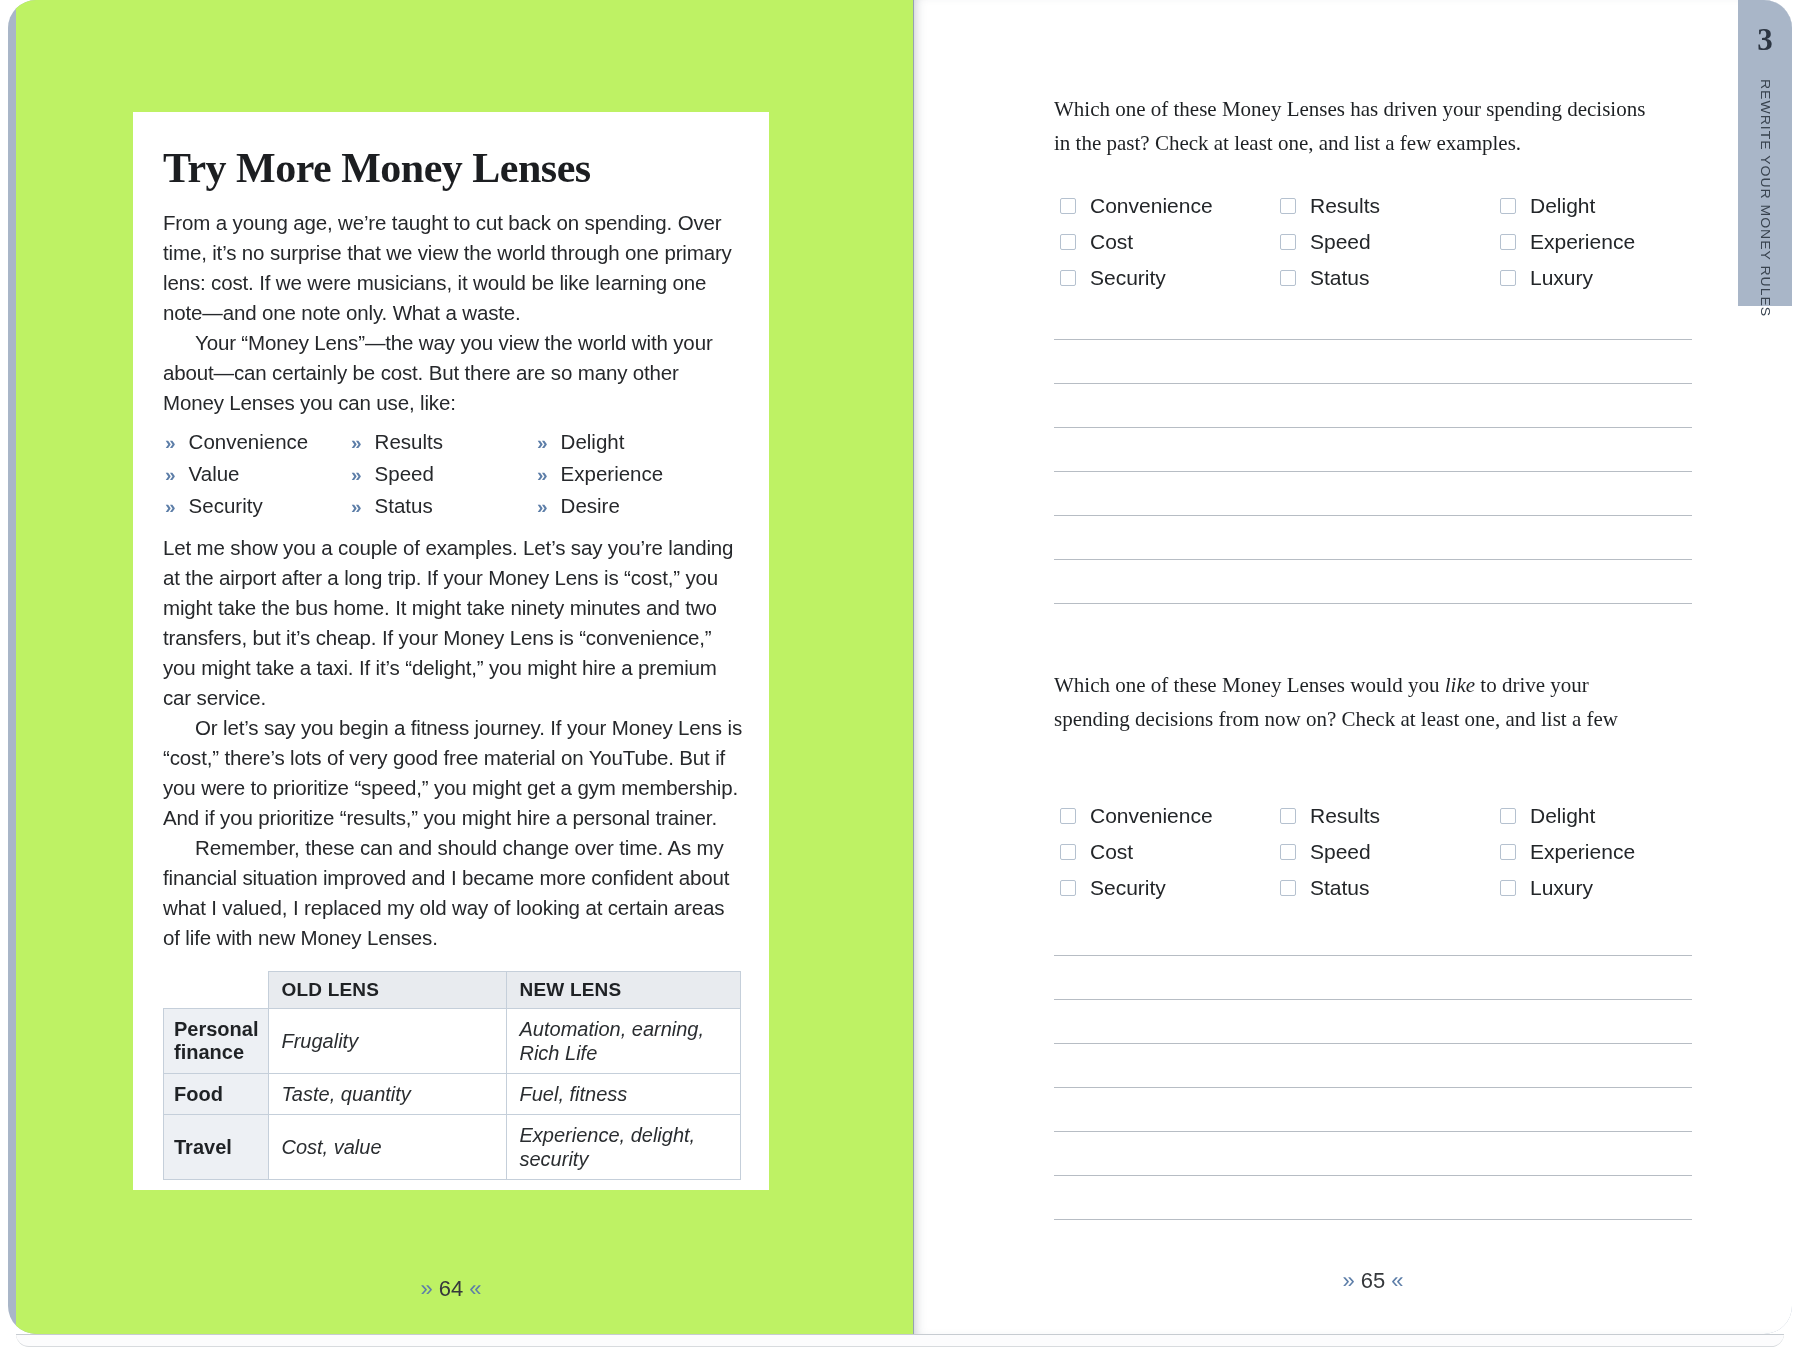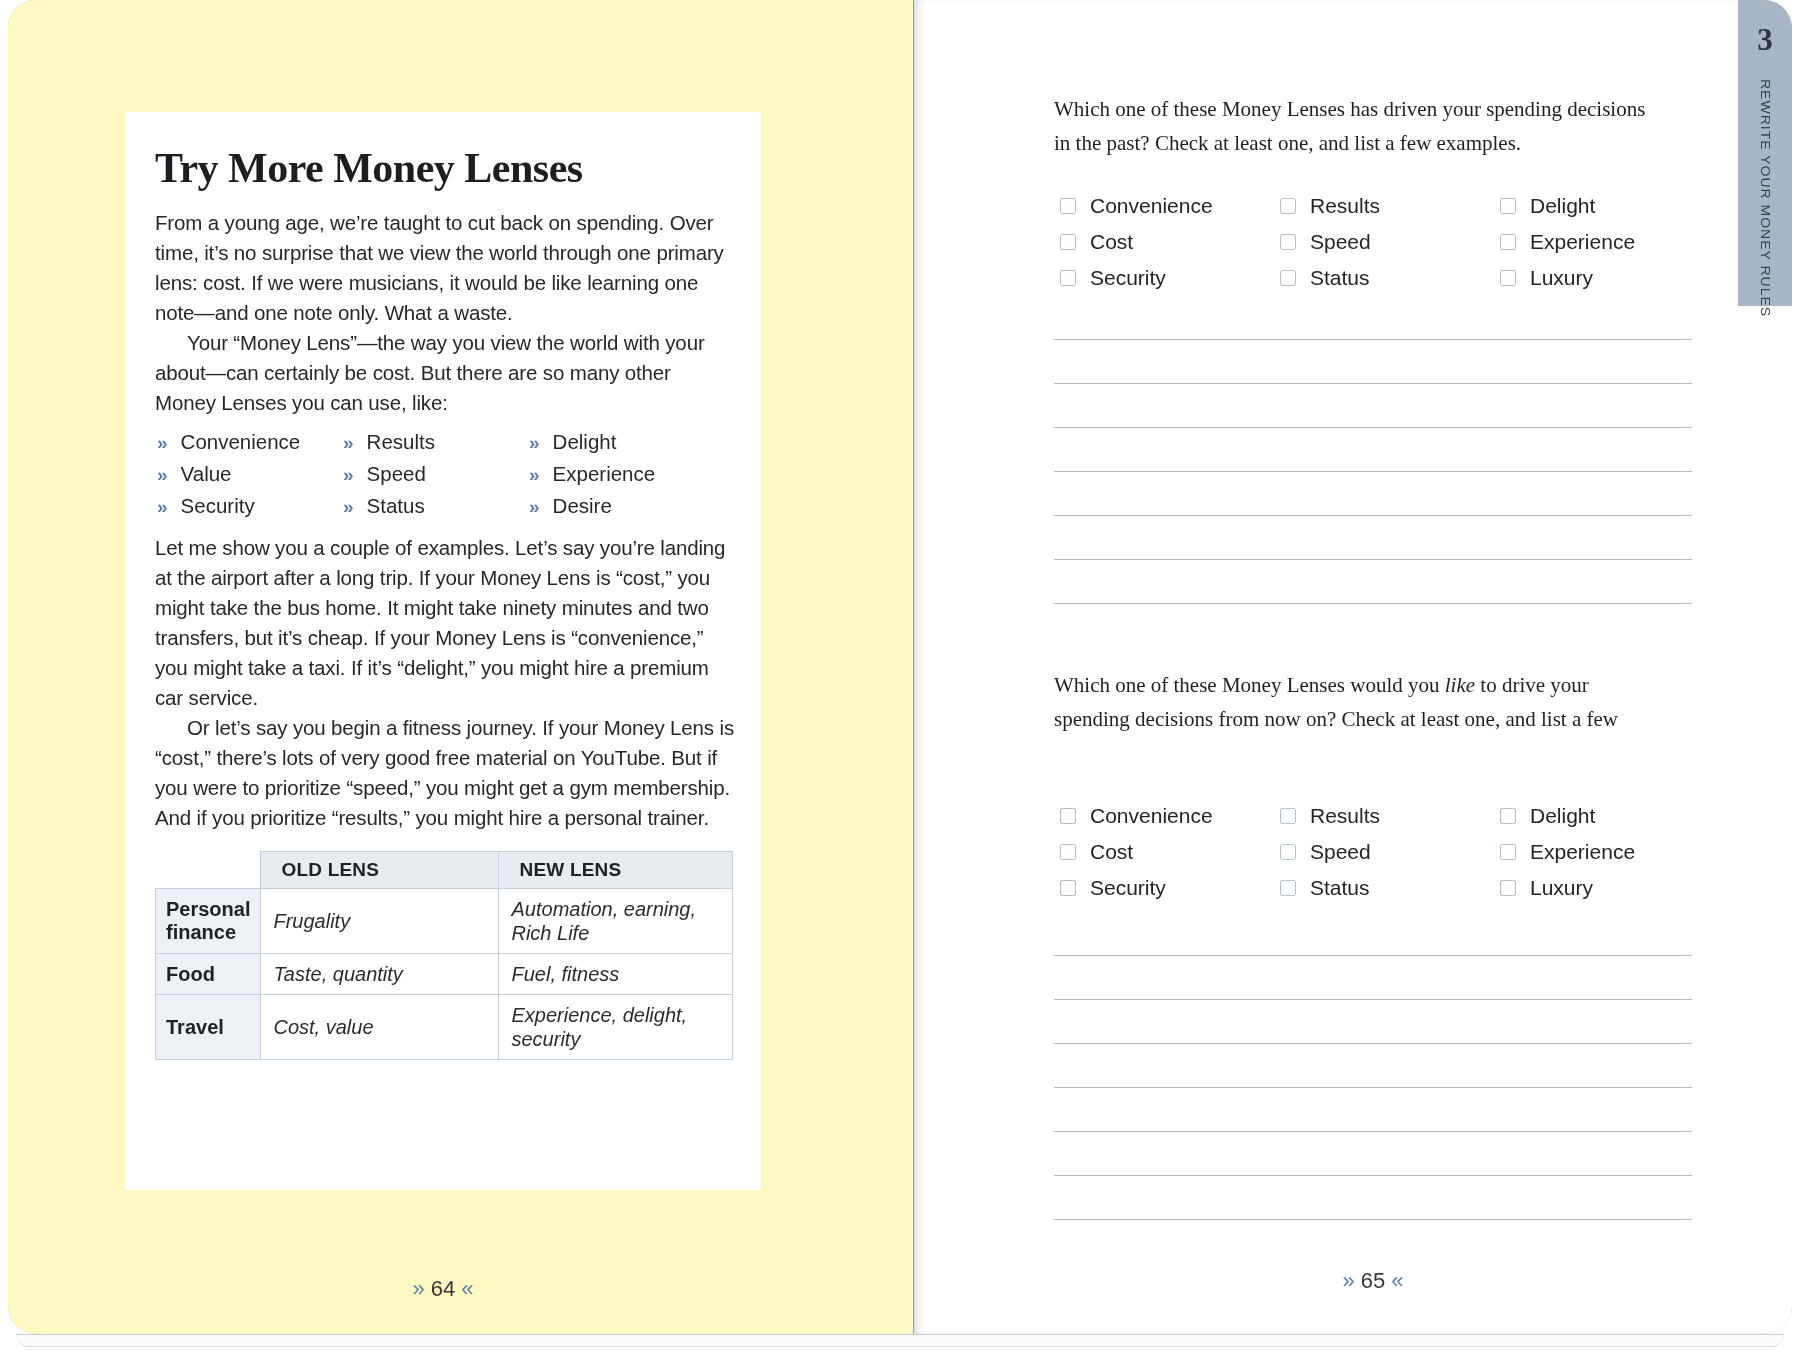--- a/index.html
+++ b/index.html
@@ -5,21 +5,21 @@
   * { box-sizing: border-box; margin: 0; padding: 0; }
   html, body { width: 1800px; height: 1350px; background: #ffffff; }
   body { position: relative; font-family: "Liberation Sans", sans-serif; color: #26282b; }
 
   .book {
     position: absolute; left: 8px; top: 0; width: 1784px; height: 1334px;
     border-radius: 28px; overflow: hidden; background: #a9b6c8;
   }
 
   
-  .cover-left { position: absolute; left: 0; top: 0; width: 905px; height: 100%; background: #fef9c3; }
+  .cover-left { position: absolute; left: 8px; top: 0; width: 905px; height: 100%; background: #bef264; }
 
   .card {
     position: absolute; left: 117px; top: 112px; width: 636px; height: 1078px;
     background: #ffffff; padding: 26px 26px 20px 30px;
   }
   .card h1 {
     font-family: "Liberation Serif", serif; font-weight: 700;
     font-size: 42px; line-height: 48px; letter-spacing: -0.5px;
     color: #1c1e21; margin: 6px 0 16px 0;
   }
@@ -35,21 +35,21 @@
   .lens { display: flex; align-items: baseline; gap: 13px; font-size: 20.5px; line-height: 28px; }
   .gmt { color: #5d7ea8; font-weight: 700; font-size: 19px; }
 
   table.lens-table {
     border-collapse: collapse; margin: 18px 0 0 0; width: 578px;
     font-size: 20px;
   }
   table.lens-table th, table.lens-table td { border: 1px solid #c5cfda; }
   table.lens-table td.blank { border: none; background: transparent; width: 96px; }
   table.lens-table th {
-    background: #e8ebef; text-align: left; padding: 7px 20px;
+    background: #e8ebef; text-align: left; padding: 7px 12px;
     font-size: 19px; letter-spacing: 0.2px; color: #1f2225;
   }
   table.lens-table td.rowlab {
     background: #edf0f4; font-weight: 700; padding: 6px 10px;
     font-size: 20px; line-height: 23px; color: #1f2225;
   }
   table.lens-table td.val {
     background: #ffffff; font-style: italic; padding: 8px 12px;
     line-height: 24px; color: #2a2d30;
   }
@@ -153,20 +153,21 @@
             <span>Status</span>
           </div>
         <div class="lens">
             <span class="gmt">»</span>
             <span>Desire</span>
           </div>
       </div>
 
       <p>Let me show you a couple of examples. Let’s say you’re landing at the airport after a long trip. If your Money Lens is “cost,” you might take the bus home. It might take ninety minutes and two transfers, but it’s cheap. If your Money Lens is “convenience,” you might take a taxi. If it’s “delight,” you might hire a premium car service.</p>
       <p class="ind">Or let’s say you begin a fitness journey. If your Money Lens is “cost,” there’s lots of very good free material on YouTube. But if you were to prioritize “speed,” you might get a gym membership. And if you prioritize “results,” you might hire a personal trainer.</p>
+      <p class="ind">Remember, these can and should change over time. As my financial situation improved and I became more confident about what I valued, I replaced my old way of looking at certain areas of life with new Money Lenses.</p>
 
       <table class="lens-table">
         <colgroup>
             <col class="c-lab">
             <col class="c-old">
             <col class="c-new">
           </colgroup>
         <tbody>
             <tr>
           <td class="blank"></td>

